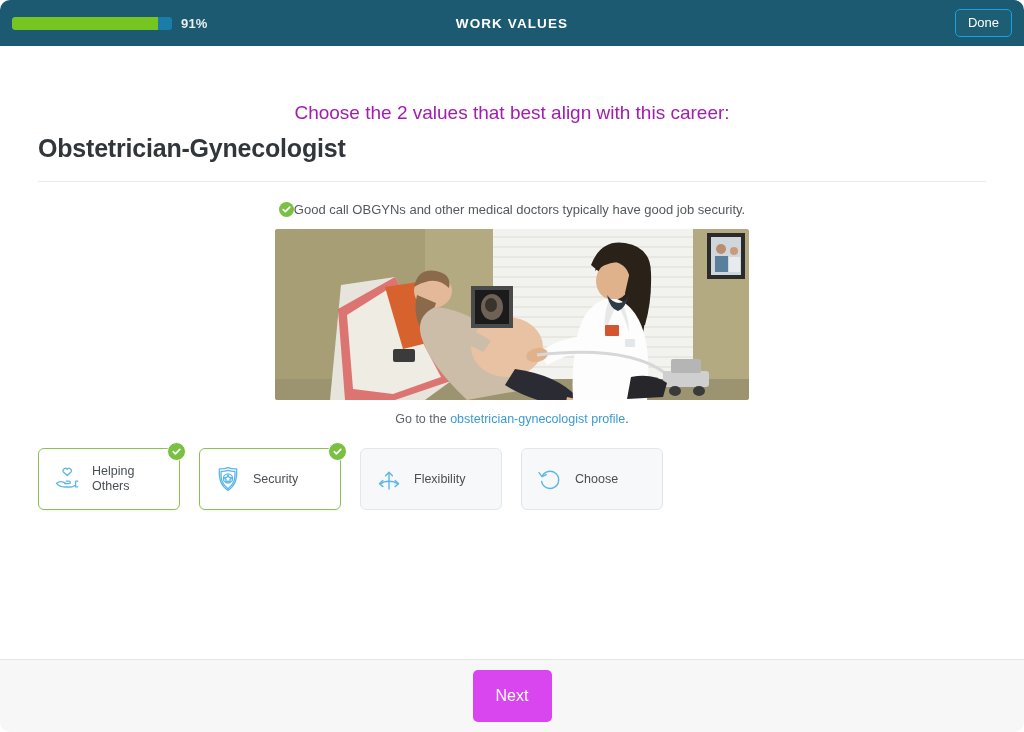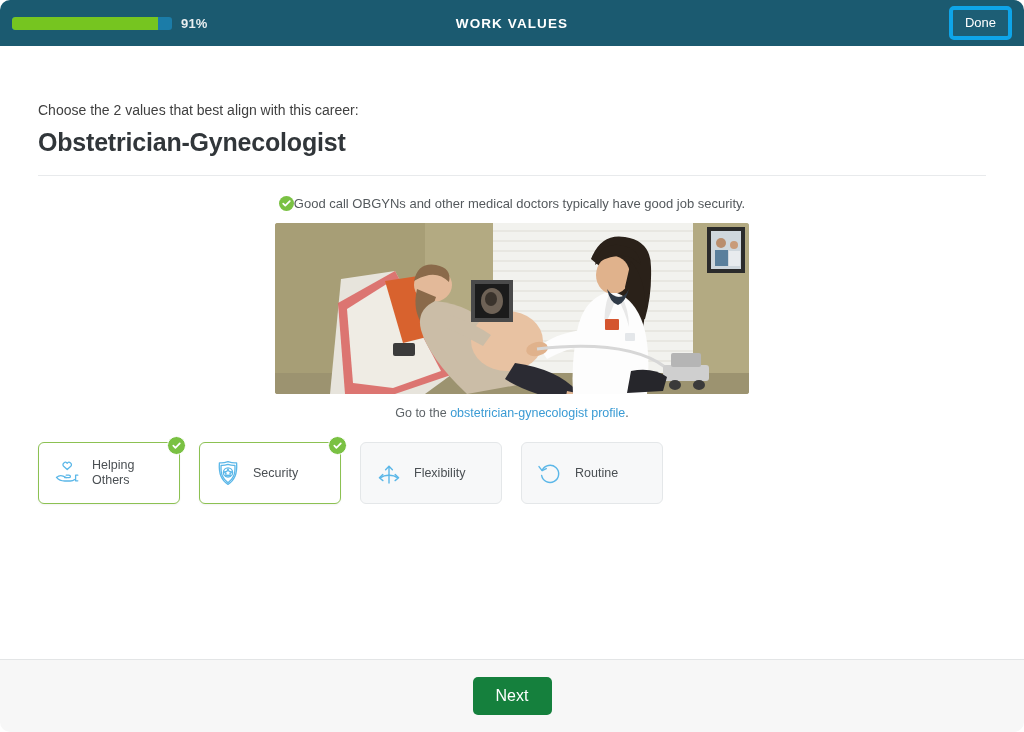--- a/index.html
+++ b/index.html
@@ -73,41 +73,42 @@
     letter-spacing: 1.1px;
     pointer-events: none;
   }
 
   .done-button {
     margin-left: auto;
     position: relative;
     z-index: 2;
     background: #1d5e75;
     color: #ffffff;
-    border: 4px solid #0ea5e9;
+    border: 1px solid #0ea5e9;
     border-radius: 5px;
     padding: 5px 12px 6px;
     font-size: 13px;
     font-family: "Liberation Sans", sans-serif;
     cursor: pointer;
   }
 
   
   .body-area {
     flex: 1;
     background: #ffffff;
     padding: 0 38px;
     overflow: hidden;
     position: relative;
   }
 
   .prompt-text {
     margin-top: 56px;
-    font-size: 14px;
-    color: #404040;
+    font-size: 19px;
+    color: #a21caf;
+    text-align: center;
   }
 
   .career-title {
     margin-top: 10px;
     font-size: 25px;
     font-weight: bold;
     color: #31363a;
     letter-spacing: -0.2px;
   }
 
@@ -244,26 +245,26 @@
     min-height: 73px;
     background: #f7f7f7;
     border-top: 1px solid #e3e5e6;
     border-radius: 0 0 10px 10px;
     display: flex;
     align-items: center;
     justify-content: center;
   }
 
   .next-button {
-    background: #15803d;
+    background: #d946ef;
     color: #ffffff;
     border: none;
     border-radius: 5px;
     width: 79px;
-    height: 38px;
+    height: 52px;
     font-size: 16px;
     font-family: "Liberation Sans", sans-serif;
     cursor: pointer;
   }
 </style>
 </head>
 <body>
 
 <div id="app">
 
@@ -452,21 +453,21 @@
           </span>
           <span class="value-label">Flexibility</span>
         </div>
         <div class="value-card">
           <span class="value-icon">
             <svg width="26" height="26" viewBox="0 0 26 26" fill="none" stroke="currentColor" stroke-width="1.4" stroke-linecap="round" stroke-linejoin="round">
               <path d="M5.2 10.4 A8.6 8.6 0 1 1 4.6 15.4"></path>
               <path d="M2 6.6 L5.1 10.6 L9.3 8.6"></path>
             </svg>
           </span>
-          <span class="value-label">Routine</span>
+          <span class="value-label">Choose</span>
         </div>
       </div>
 
   </div>
 
   <div class="footer">
     <button class="next-button">Next</button>
   </div>
 
 </div>

